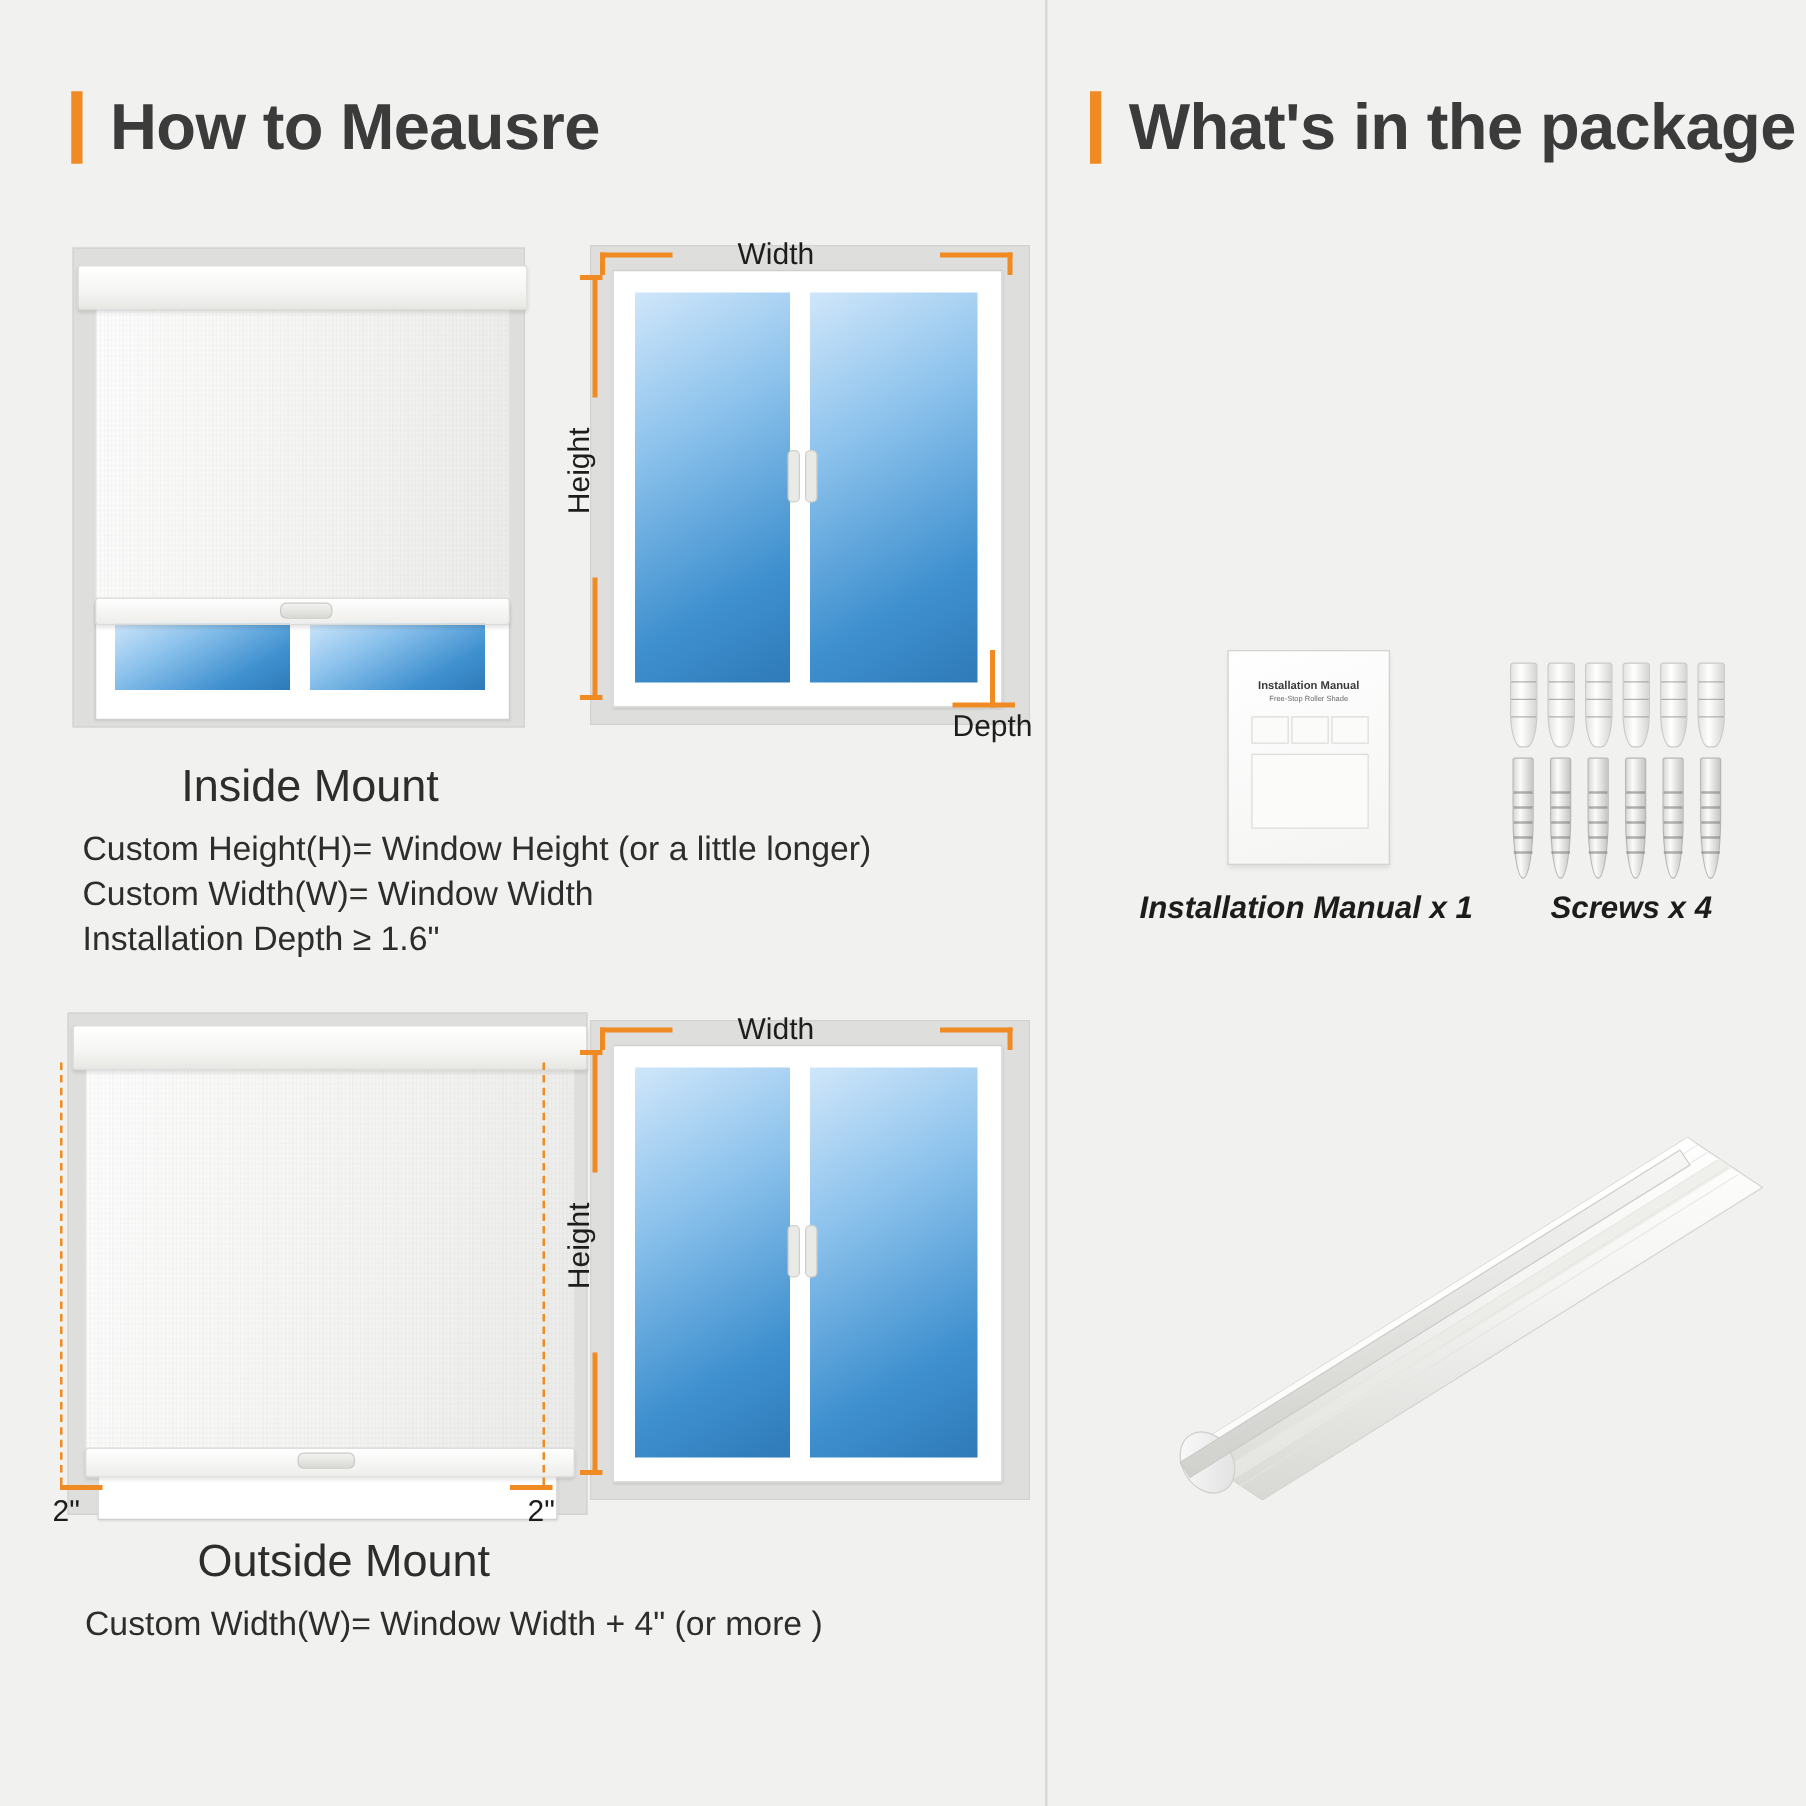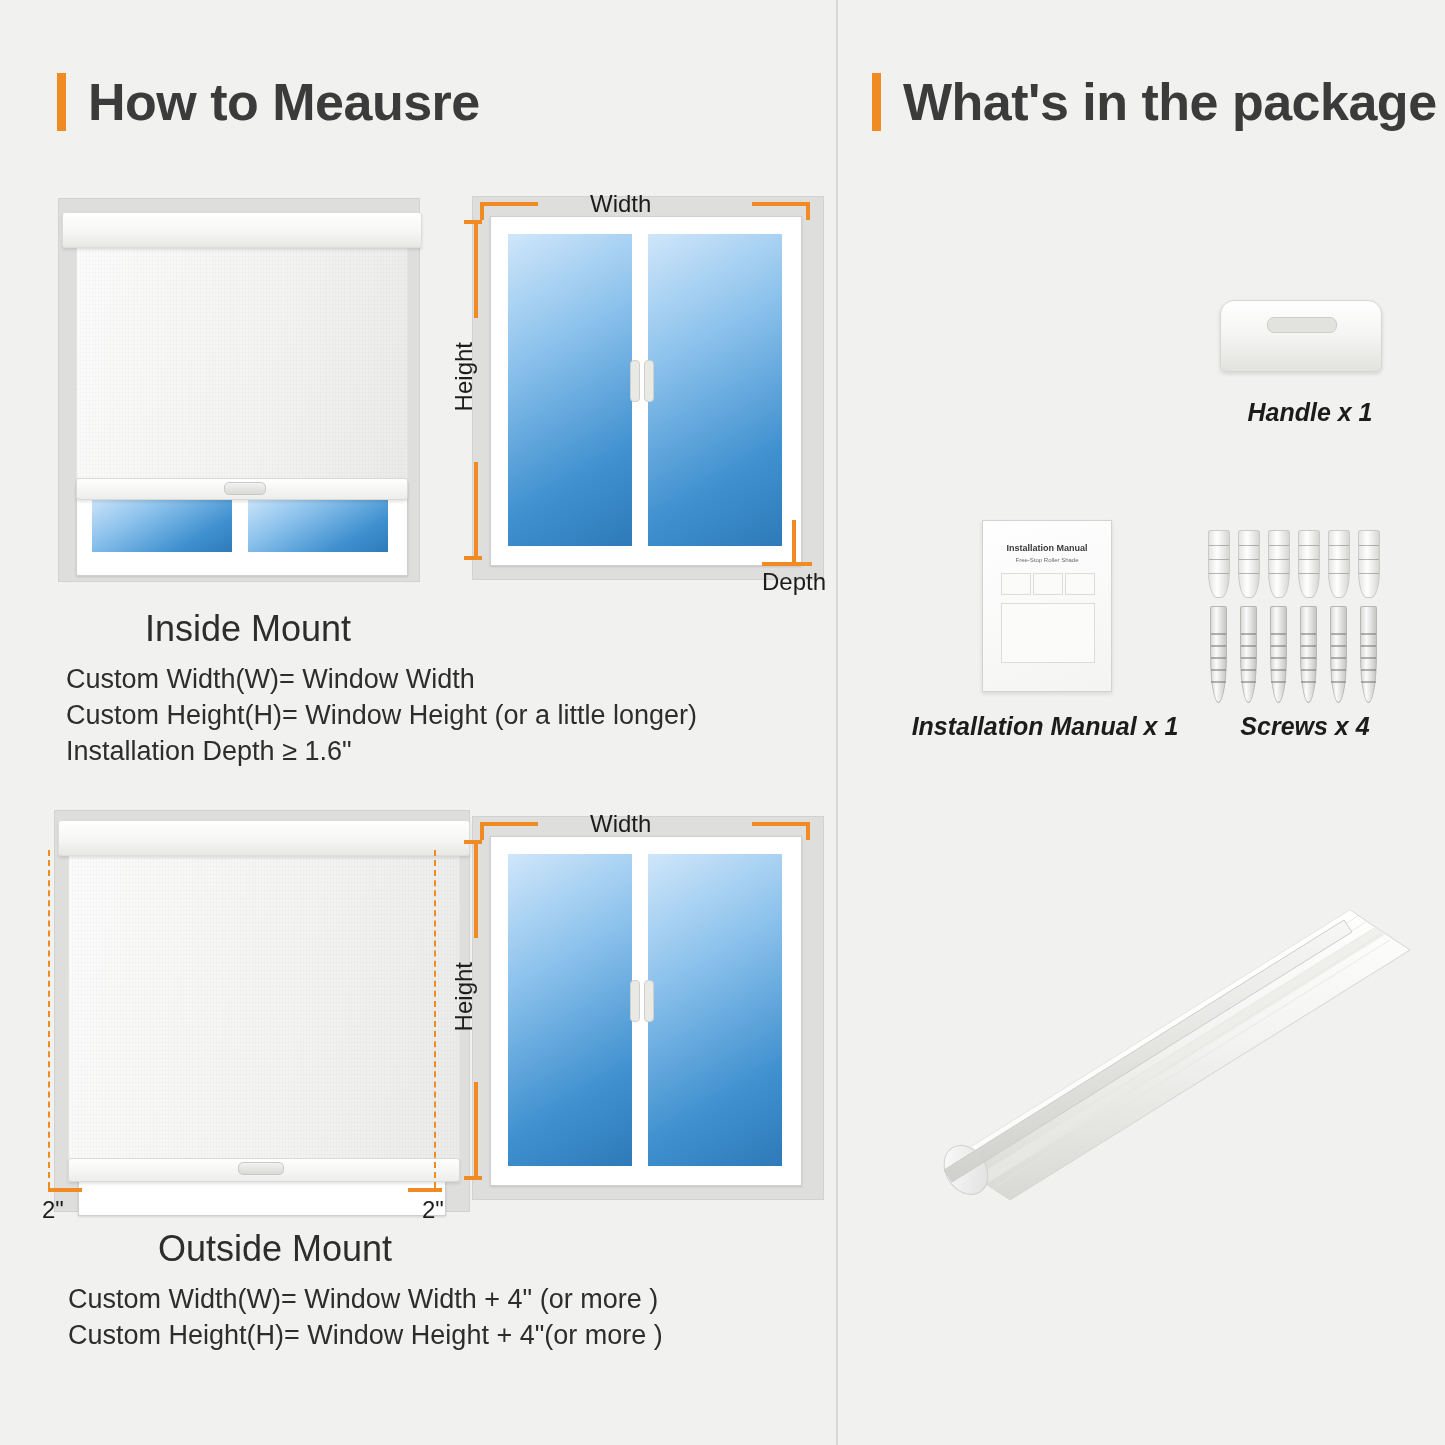--- a/index.html
+++ b/index.html
@@ -306,22 +306,22 @@
       <div class="tick" style="left:2px;top:366px;width:18px;height:4px;"></div>
       <div class="meas-label vertical" style="left:-12px;top:152px;">Height</div>
 
       <div class="tick" style="left:330px;top:330px;width:4px;height:46px;"></div>
       <div class="tick" style="left:300px;top:372px;width:50px;height:4px;"></div>
       <div class="meas-label" style="left:300px;top:378px;">Depth</div>
     </div>
 
     <div class="mount-title" style="position:absolute;left:30px;top:418px;width:340px;">Inside Mount</div>
     <div class="mount-lines" style="position:absolute;left:18px;top:472px;width:720px;">
+      <div>Custom Height(H)= Window Height (or a little longer)</div>
       <div>Custom Width(W)= Window Width</div>
-      <div>Custom Height(H)= Window Height (or a little longer)</div>
       <div>Installation Depth ≥ 1.6"</div>
     </div>
   </div>
 
   <div class="mount-block" id="outside-mount-block">
 
     <div class="shade-wrap" style="position:absolute;left:0;top:0;width:460px;height:420px;">
       <div class="wall" style="left:24px;top:10px;width:414px;height:400px;"></div>
       <div class="window-frame-outer" style="left:48px;top:370px;width:366px;height:44px;"></div>
       <div class="shade-fabric" style="left:38px;top:48px;width:390px;height:322px;"></div>
@@ -354,33 +354,24 @@
       <div class="tick" style="left:12px;top:30px;width:4px;height:98px;"></div>
       <div class="tick" style="left:12px;top:272px;width:4px;height:98px;"></div>
       <div class="tick" style="left:2px;top:30px;width:18px;height:4px;"></div>
       <div class="tick" style="left:2px;top:366px;width:18px;height:4px;"></div>
       <div class="meas-label vertical" style="left:-12px;top:152px;">Height</div>
     </div>
 
     <div class="mount-title" style="position:absolute;left:50px;top:428px;width:390px;">Outside Mount</div>
     <div class="mount-lines" style="position:absolute;left:38px;top:482px;width:720px;">
       <div>Custom Width(W)= Window Width + 4" (or more )</div>
-      <div>Custom Height(H)= Window Height + 4"(or more )</div>
-    </div>
-  </div>
-
-
-  <div class="pkg-item" style="left:1180px;top:300px;width:260px;height:180px;">
-    <div style="position:absolute;left:40px;top:0;width:180px;height:80px;">
-      <div class="handle-part" style="left:0;top:0;">
-        <div class="handle-slot"></div>
-      </div>
-    </div>
-    <div class="pkg-caption" style="position:absolute;left:0;top:98px;width:260px;">Handle x 1</div>
-  </div>
+    </div>
+  </div>
+
+
 
   <div class="pkg-item" style="left:900px;top:520px;width:290px;height:240px;">
     <div class="manual" style="left:82px;top:0;">
       <div class="m-title">Installation Manual</div>
       <div class="m-sub">Free-Stop Roller Shade</div>
       <div class="m-box" style="left:18px;top:52px;width:28px;height:20px;"></div>
       <div class="m-box" style="left:50px;top:52px;width:28px;height:20px;"></div>
       <div class="m-box" style="left:82px;top:52px;width:28px;height:20px;"></div>
       <div class="m-box" style="left:18px;top:82px;width:92px;height:58px;"></div>
     </div>

